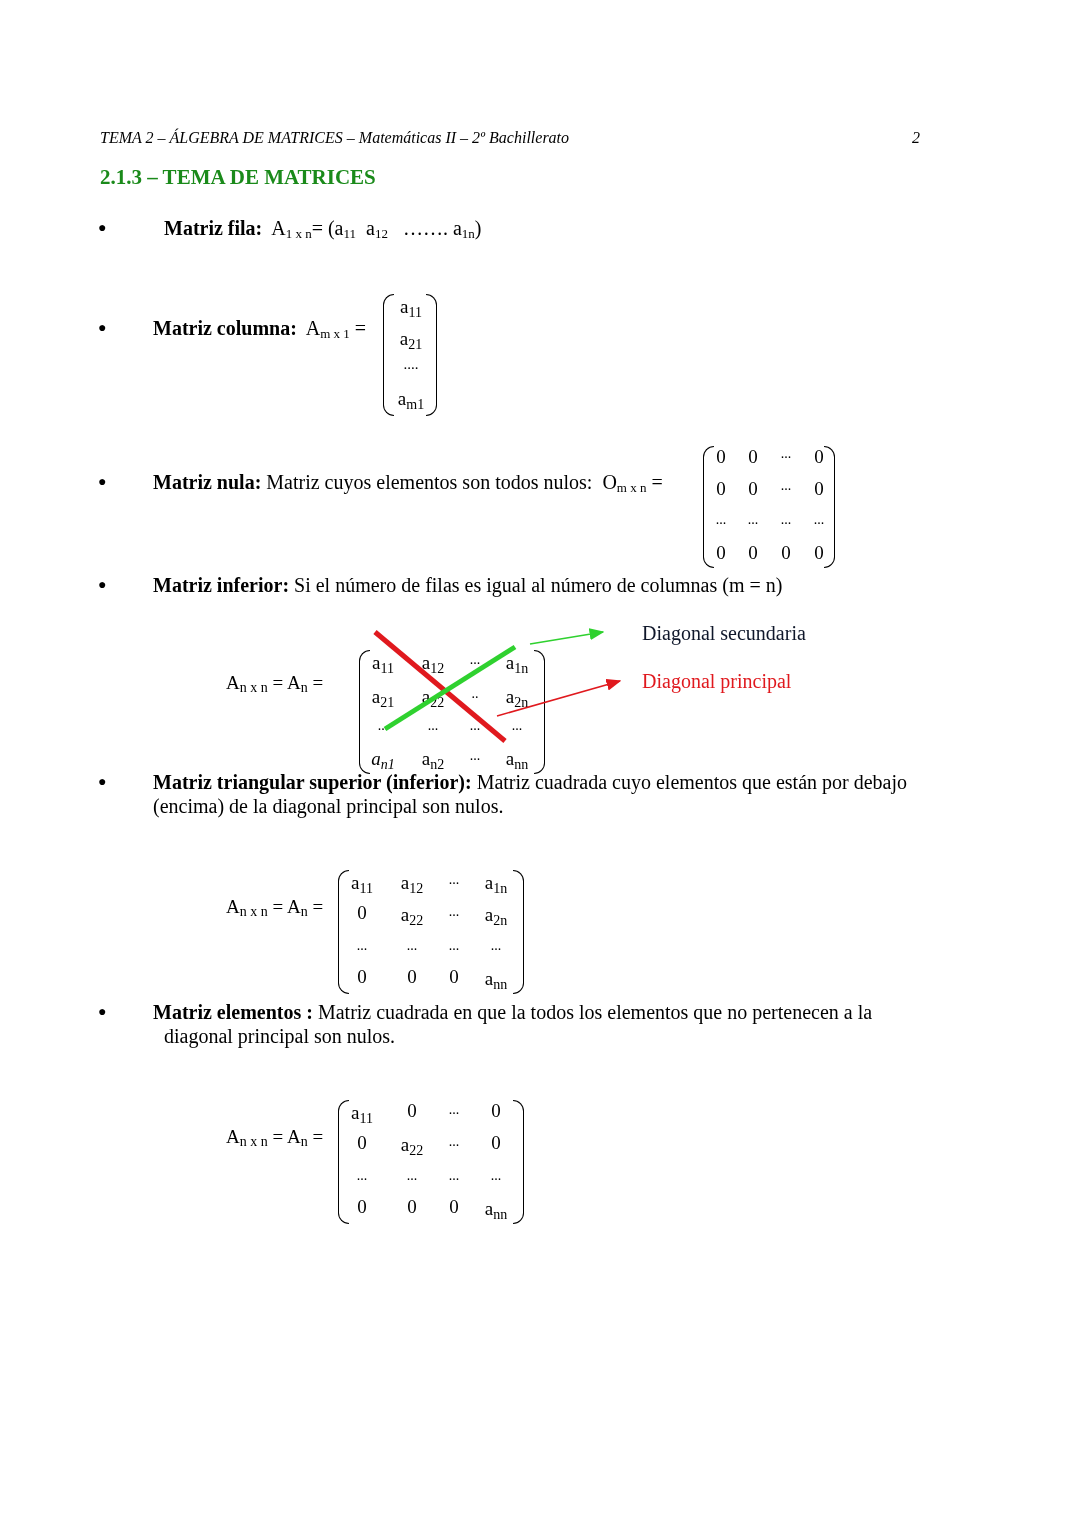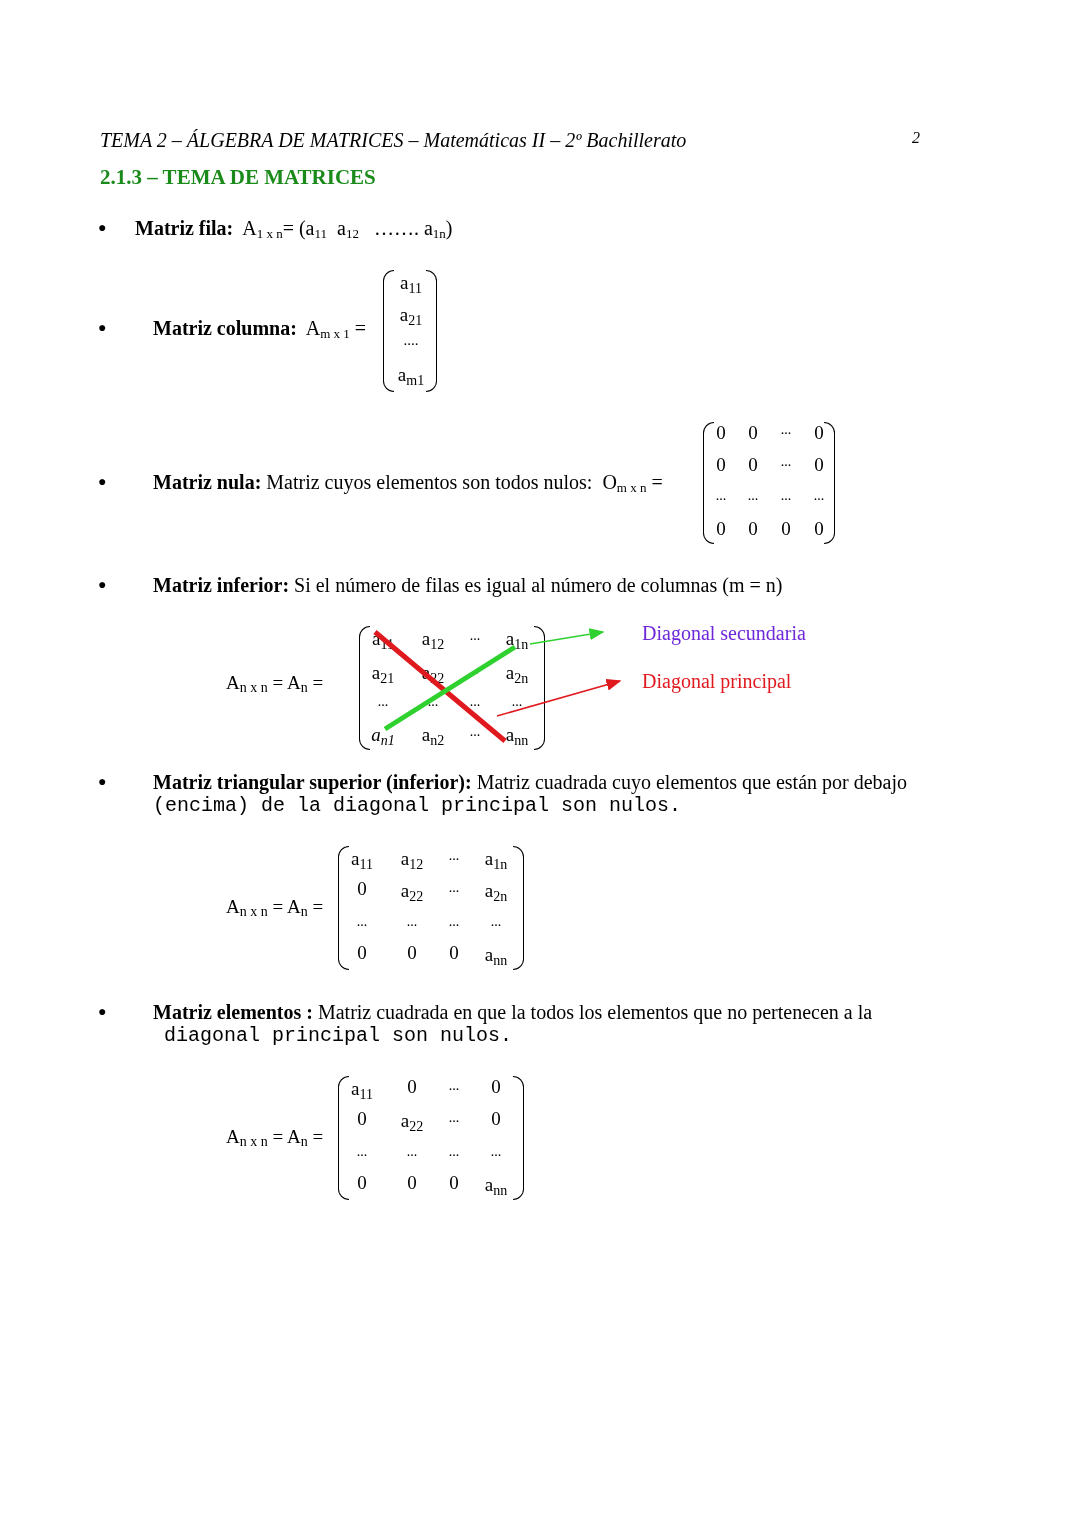--- a/index.html
+++ b/index.html
@@ -1,46 +1,46 @@
 <!DOCTYPE html>
 <html><head>
 <meta charset="utf-8">
 <style>
   html, body { margin:0; padding:0; background:#ffffff; }
   body { width:1080px; height:1528px; position:relative; overflow:hidden;
          font-family:"Liberation Serif", serif; color:#000; }
   .abs { position:absolute; }
-  .header { left:100px; top:129px; font-size:20px; font-style:italic; white-space:nowrap; }
+  .header { left:100px; top:129px; font-size:16px; font-style:italic; white-space:nowrap; }
   .pagenum { left:912px; top:129px; font-size:16px; font-style:italic; }
   .section { left:100px; top:165px; font-size:21px; font-weight:bold; color:#1a8a1a; white-space:nowrap; }
   .bullet { font-size:14px; }
   .item { font-size:20px; white-space:nowrap; line-height:24px; }
   .item b { font-weight:bold; }
   .sub { font-size:13px; vertical-align:-3px; }
-  .desc2 { font-size:20px; line-height:24px; white-space:nowrap;font-family:Liberation Mono, monospace; }
-  .matrix { position:absolute; }
+  .desc2 { font-size:20px; line-height:24px; white-space:nowrap; }
+  .matrix { position:absolute;margin-top:24px; }
   .matrix .lp, .matrix .rp { position:absolute; top:0; bottom:0; width:10px; border:1.3px solid #000; }
   .matrix .lp { left:0; border-right:none; border-radius:12px 0 0 12px; }
   .matrix .rp { right:0; border-left:none; border-radius:0 12px 12px 0; }
   .cell { position:absolute; font-size:19px; text-align:center; white-space:nowrap; }
   .cell .s { font-size:14px; vertical-align:-4px; }
   .eq { font-size:19px; white-space:nowrap; }
   .eq .sub { font-size:14px; }
-  .lbl-green { color:#6d28d9; font-size:20px; white-space:nowrap; }
+  .lbl-green { color:#0f172a; font-size:20px; white-space:nowrap; }
   .lbl-red { color:#e0191e; font-size:20px; white-space:nowrap; }
 </style>
 </head>
 <body>
 
 <div class="abs header">TEMA 2 – ÁLGEBRA DE MATRICES – Matemáticas II – 2º Bachillerato</div>
 <div class="abs pagenum">2</div>
 <div class="abs section">2.1.3 – TEMA DE MATRICES</div>
 
 <div class="abs bullet" style="left:98px;top:220px;">●</div>
-<div class="abs item" style="left:135px;top:216px;">
+<div class="abs item" style="left:164px;top:216px;">
   <b>Matriz fila:</b>&nbsp;
   <span>A</span><span class="sub">1 x n</span><span>= (a</span><span class="sub">11</span>&nbsp;&nbsp;<span>a</span><span class="sub">12</span>&nbsp;&nbsp;&nbsp;<span>……. a</span><span class="sub">1n</span><span>)</span>
 </div>
 
 <div class="abs bullet" style="left:98px;top:320px;">●</div>
 <div class="abs item" style="left:153px;top:316px;">
   <b>Matriz columna:</b>&nbsp;
   <span>A</span><span class="sub">m x 1</span>&nbsp;<span>=</span>
 </div>
 <div class="matrix" style="left:383px;top:270px;width:54px;height:122px;">

